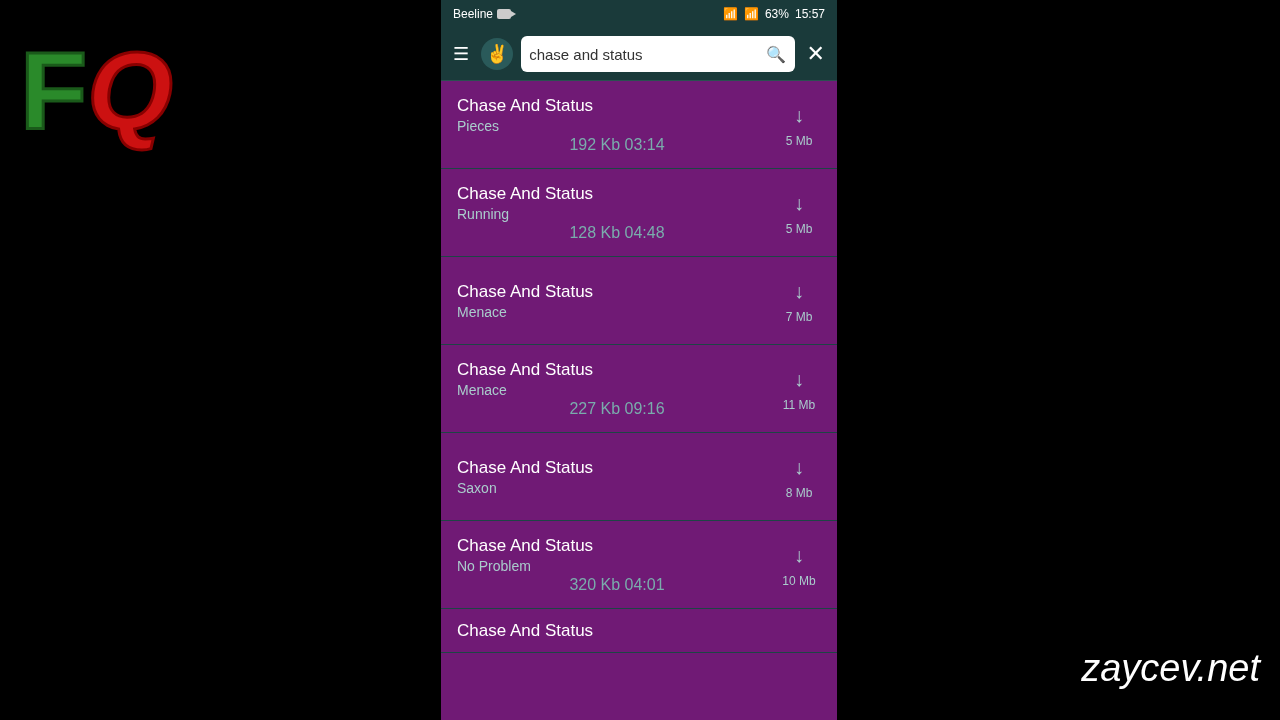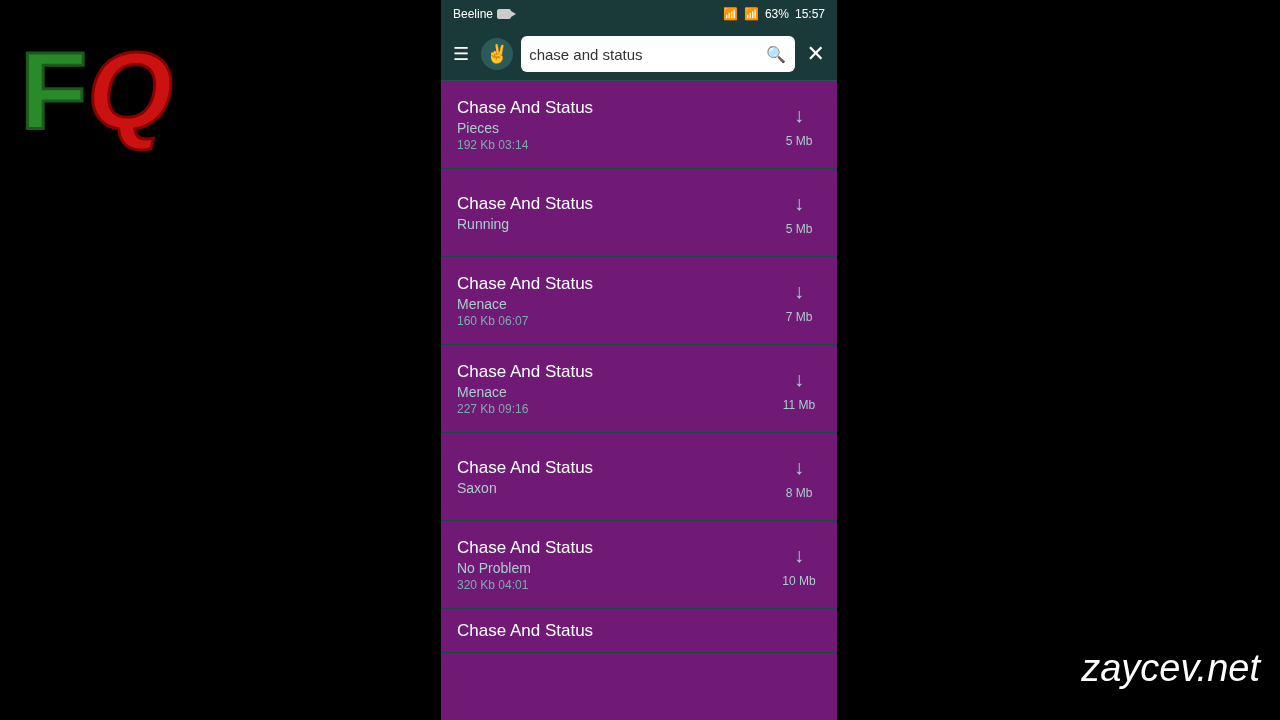--- a/index.html
+++ b/index.html
@@ -195,21 +195,22 @@
       color: #fff;
       font-size: 17px;
       font-weight: 500;
     }
     .song-title {
       color: #aacccc;
       font-size: 14px;
     }
     .song-meta {
       color: #7aacac;
-      font-size: 12px;
+      font-size: 16px;
+      text-align: center;
     }
     .download-area {
       display: flex;
       flex-direction: column;
       align-items: center;
       gap: 4px;
       min-width: 44px;
     }
     .download-btn {
       color: #aacccc;
@@ -275,32 +276,32 @@
       <div class="download-area">
         <div class="download-btn">↓</div>
         <span class="file-size">5 Mb</span>
       </div>
     </div>
 
     <div class="song-item">
       <div class="song-info">
         <span class="song-artist">Chase And Status</span>
         <span class="song-title">Running</span>
+        <span class="song-meta">128 Kb  04:48</span>
       </div>
       <div class="download-area">
         <div class="download-btn">↓</div>
         <span class="file-size">5 Mb</span>
       </div>
     </div>
 
     <div class="song-item">
       <div class="song-info">
         <span class="song-artist">Chase And Status</span>
         <span class="song-title">Menace</span>
-        <span class="song-meta">160 Kb  06:07</span>
       </div>
       <div class="download-area">
         <div class="download-btn">↓</div>
         <span class="file-size">7 Mb</span>
       </div>
     </div>
 
     <div class="song-item">
       <div class="song-info">
         <span class="song-artist">Chase And Status</span>

